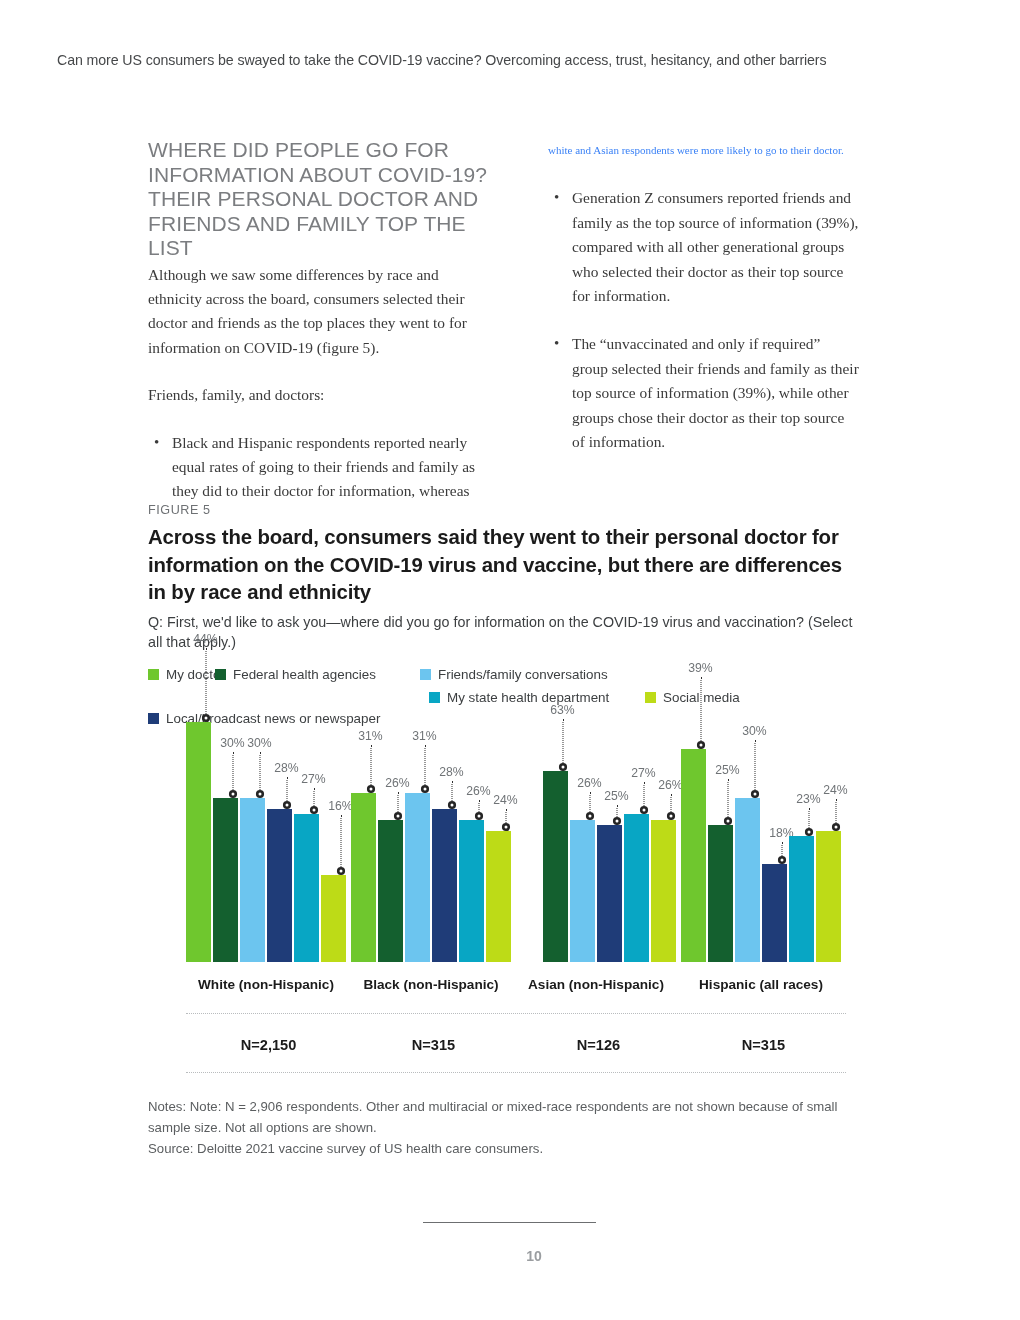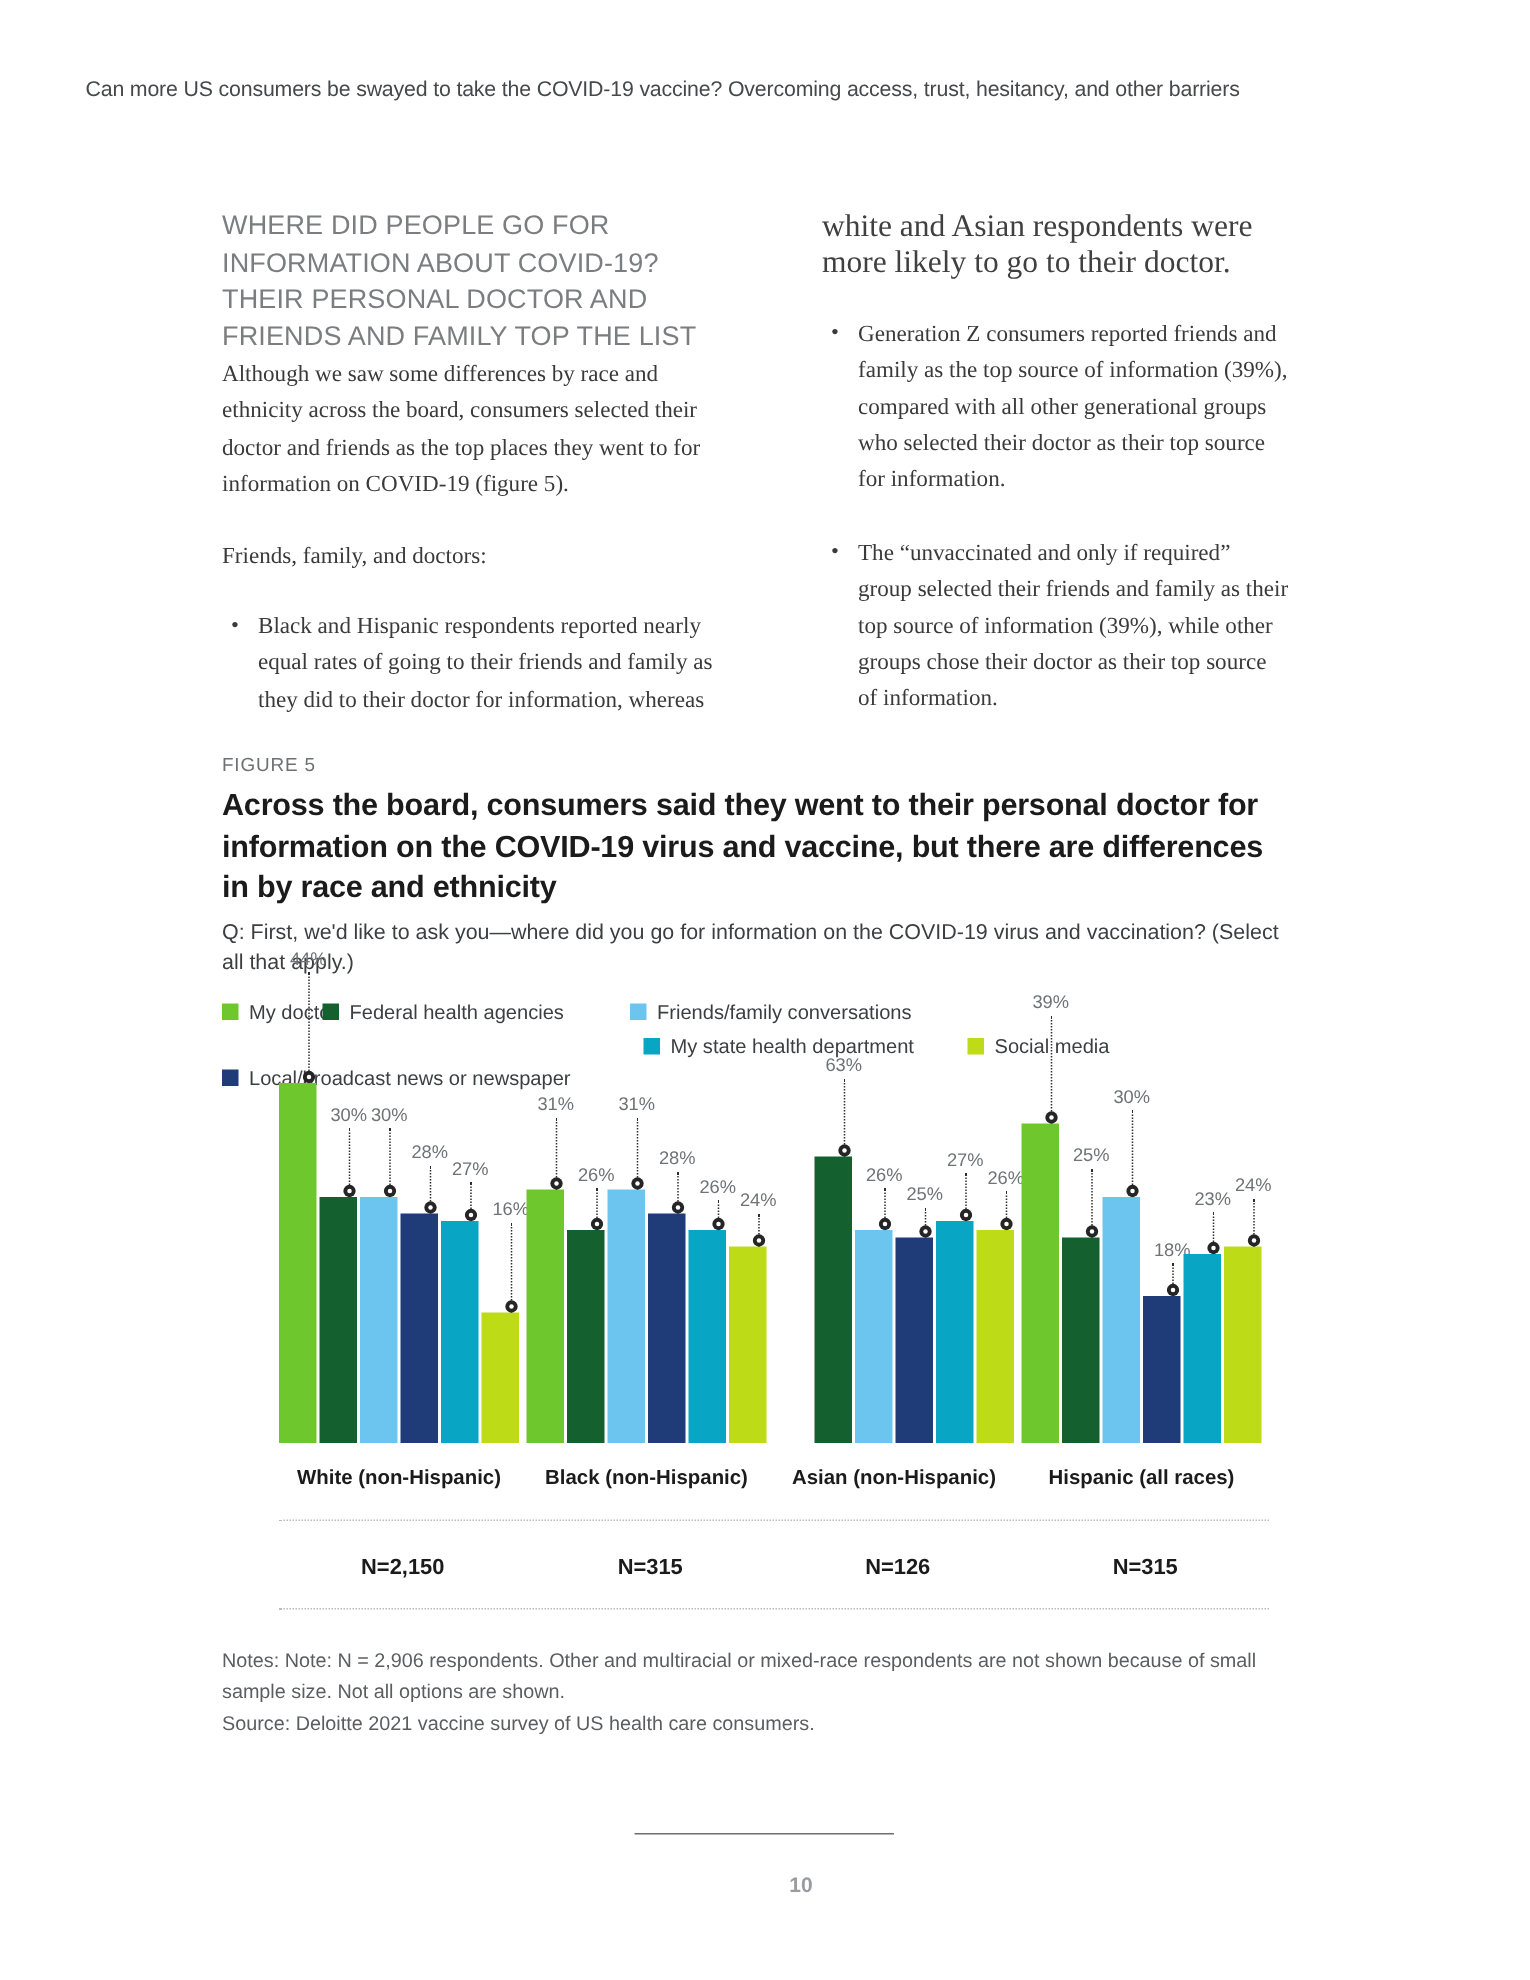--- a/index.html
+++ b/index.html
@@ -17,41 +17,41 @@
     white-space:nowrap;
   }
 
   
   .col{position:absolute;font-family:"Liberation Serif", serif;}
   .col-left{left:148px;top:138px;width:345px;}
   .col-right{left:548px;top:138px;width:312px;}
 
   .kicker{
     font-family:"Liberation Sans", sans-serif;
-    font-size:18px;line-height:24.5px;color:#7b7d80;
+    font-size:21px;line-height:24.5px;color:#7b7d80;
     font-weight:400;margin:0 0 2px 0;letter-spacing:0.1px;
   }
   .body-p{
     font-size:15.4px;line-height:24.4px;color:#3a3a3a;margin:0;
   }
   .body-p + .body-p{margin-top:23px;}
 
   ul.bullets{margin:0;padding:0;list-style:none;}
   ul.bullets li{
     position:relative;padding-left:24px;
     font-size:15.4px;line-height:24.4px;color:#3a3a3a;
     margin-bottom:24px;
   }
   ul.bullets li:last-child{margin-bottom:0;}
   ul.bullets li::before{
     content:"\2022";position:absolute;left:6px;top:-1px;
     font-size:15px;color:#3a3a3a;
   }
   .col-left ul.bullets{margin-top:23px;}
-  .col-right .cont{margin:0;font-size:21px;line-height:24.4px;color:#404040;}
+  .col-right .cont{margin:0;font-size:11px;line-height:24.4px;color:#3b82f6;}
   .col-right ul.bullets{margin-top:24px;}
 
   
   .figure{position:absolute;left:148px;top:503px;width:712px;}
   .fig-label{
     font-size:12.6px;letter-spacing:0.55px;color:#6e7174;
     margin:0 0 7px 0;
   }
   .fig-title{
     font-size:20.4px;line-height:27.5px;font-weight:bold;color:#1b1b1b;

